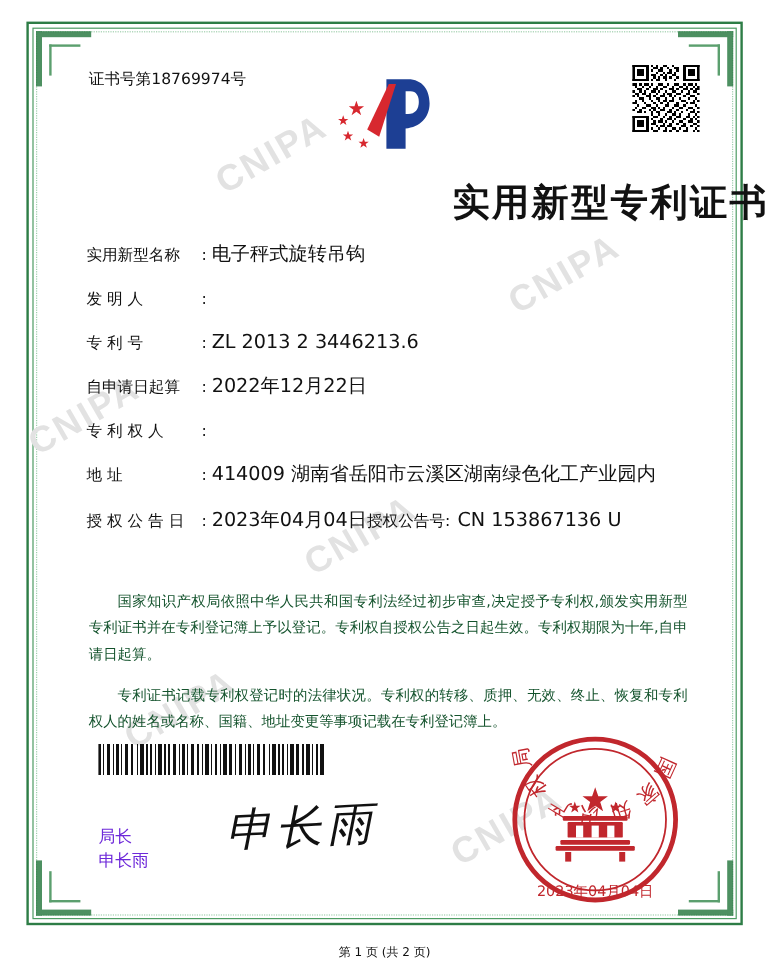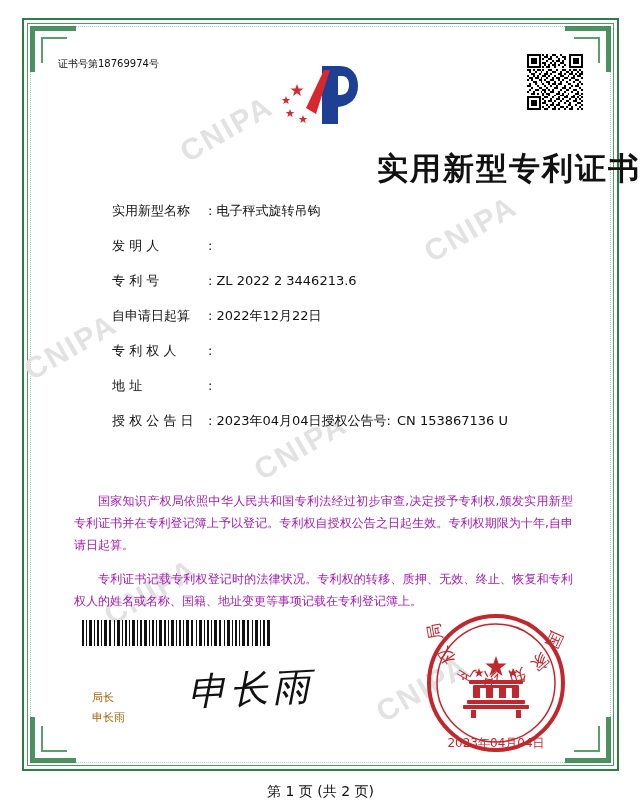--- a/index.html
+++ b/index.html
@@ -90,23 +90,23 @@
   .wm1 { left: 176px; top: 112px; }
   .wm2 { left: 420px; top: 212px; }
   .wm3 { left: 20px;  top: 330px; }
   .wm4 { left: 250px; top: 430px; }
   .wm5 { left: 100px; top: 575px; }
   .wm6 { left: 372px; top: 672px; }
 
   
   .cert-no {
     position: absolute;
-    left: 58px;
+    left: 74px;
     top: 57px;
-    font-size: 10px;
+    font-size: 13px;
     color: #111;
     font-family: "DejaVu Sans", sans-serif;
   }
   .qr {
     position: absolute;
     right: 58px;
     top: 54px;
     width: 56px;
     height: 56px;
     background: #fff;
@@ -151,41 +151,40 @@
     font-size: 13px;
     color: #111;
   }
   .field-label {
     width: 96px;
     flex: 0 0 96px;
     display: flex;
     justify-content: space-between;
     font-size: 13px;
     white-space: nowrap;
-    margin-left: 40px;
   }
   .field-colon { margin: 0 4px 0 0; }
   .field-value {
-    font-size: 13px;
+    font-size: 16px;
     color: #111;
   }
   .field-row .second-label {
     white-space: nowrap;
   }
   .field-row .second-value { margin-left: 6px; }
 
   
   .paras {
     position: absolute;
     left: 74px;
     right: 68px;
     top: 478px;
     font-size: 12px;
     line-height: 22px;
-    color: #a21caf;
+    color: #14532d;
     text-align: justify;
   }
   .para { text-indent: 2em; margin-bottom: 2px; }
 
   
   .barcode {
     position: absolute;
     left: 82px;
     top: 620px;
     width: 190px;
@@ -208,45 +207,45 @@
     width: 138px;
     text-align: center;
     color: #c1272d;
     font-size: 12px;
     font-family: "DejaVu Sans", sans-serif;
   }
 
   
   .sig-label {
     position: absolute;
-    left: 92px;
+    left: 82px;
     top: 688px;
-    font-size: 11px;
-    color: #a16207;
+    font-size: 14px;
+    color: #6d28d9;
     line-height: 20px;
   }
   .sig-script {
     position: absolute;
     left: 188px;
     top: 664px;
     font-size: 38px;
     color: #111;
     font-family: "DejaVu Serif", serif;
     font-style: italic;
     letter-spacing: 4px;
     transform: rotate(-3deg);
   }
 
   .footer {
     position: absolute;
     left: 0;
     right: 0;
     bottom: 10px;
     text-align: center;
-    font-size: 14px;
+    font-size: 10px;
     color: #111;
   }
 </style>
 </head>
 <body>
 
 <div class="page">
 
   <div class="frame-outer"></div>
   <div class="frame-inner"></div>
@@ -515,37 +514,38 @@
     </div>
 
     <div class="field-row">
       <span class="field-label">发 明 人</span>
       <span class="field-colon">:</span>
     </div>
 
     <div class="field-row">
       <span class="field-label">专 利 号</span>
       <span class="field-colon">:</span>
-      <span class="field-value">ZL 2022 2 3446213.6</span>
+      <span class="field-value">ZL 2013 2 3446213.6</span>
     </div>
 
     <div class="field-row">
       <span class="field-label">自申请日起算</span>
       <span class="field-colon">:</span>
       <span class="field-value">2022年12月22日</span>
     </div>
 
     <div class="field-row">
       <span class="field-label">专 利 权 人</span>
       <span class="field-colon">:</span>
     </div>
 
     <div class="field-row">
       <span class="field-label">地 址</span>
       <span class="field-colon">:</span>
+      <span class="field-value">414009 湖南省岳阳市云溪区湖南绿色化工产业园内</span>
     </div>
 
     <div class="field-row">
       <span class="field-label">授 权 公 告 日</span>
       <span class="field-colon">:</span>
       <span class="field-value">2023年04月04日</span>
       <span class="second-label">授权公告号:</span>
       <span class="field-value second-value">CN 153867136 U</span>
     </div>
 

